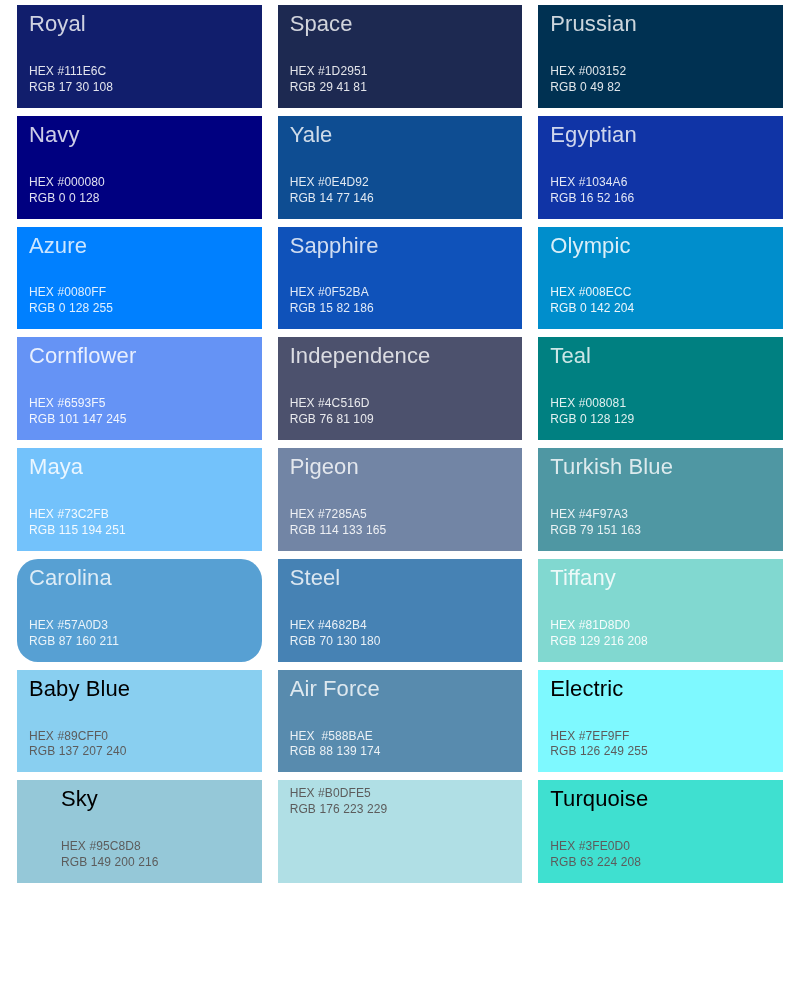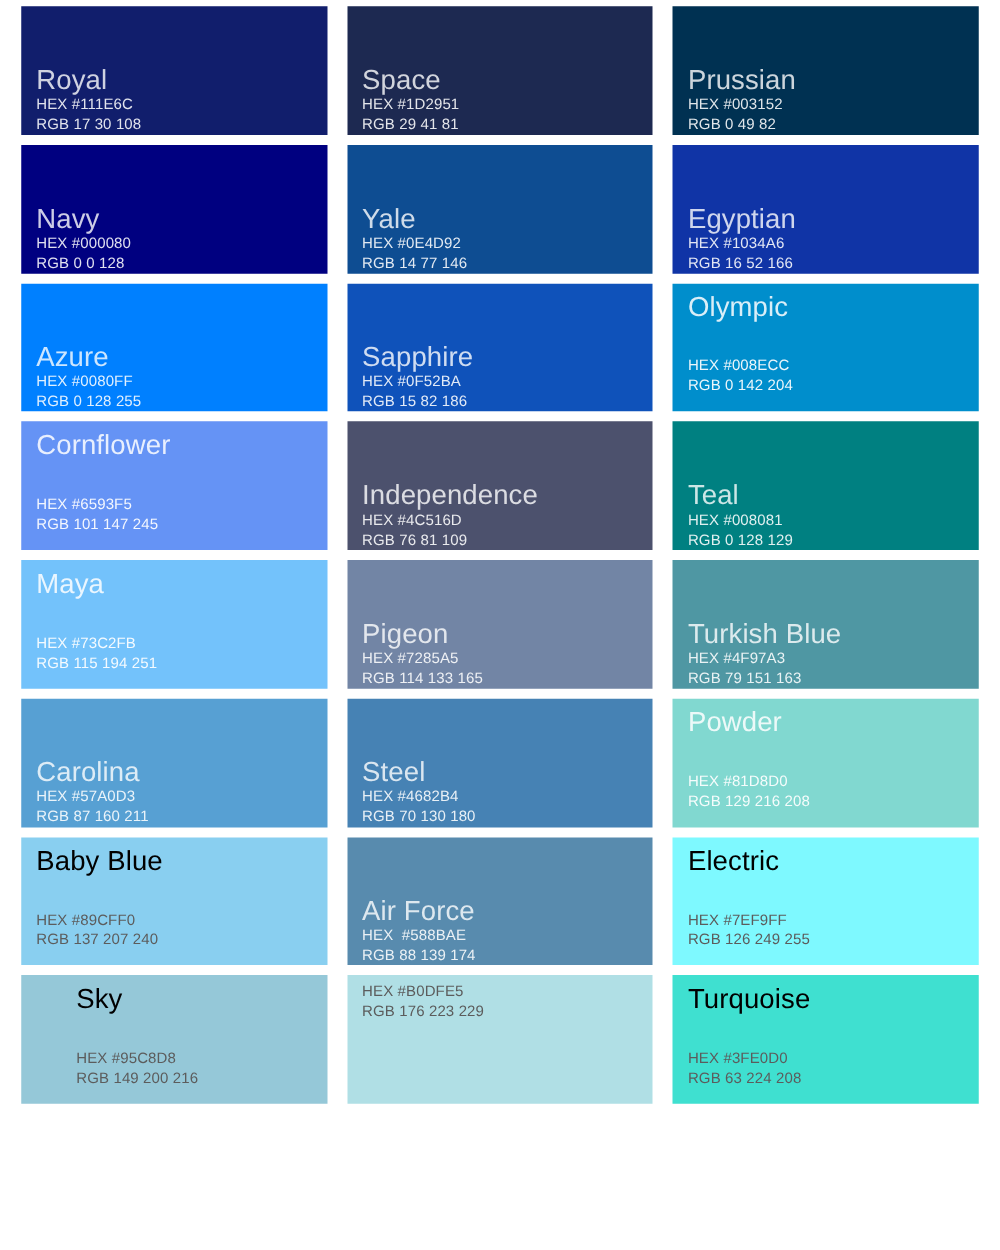--- a/index.html
+++ b/index.html
@@ -44,21 +44,21 @@
     font-size: 12px;
     line-height: 1.33;
     letter-spacing: 0.1px;
     padding-bottom: 2px;
   }
   .swatch-hex, .swatch-rgb {
     display: block;
     white-space: pre;
   }
   
-  .swatch.text-light .swatch-name { color: rgba(255,255,255,0.80); margin-top: 40px; }
+  .swatch.text-light .swatch-name { color: rgba(255,255,255,0.80); }
   .swatch.text-light .swatch-codes { color: rgba(255,255,255,0.88); }
   
   .swatch.text-faint .swatch-name { color: rgba(255,255,255,0.85); }
   .swatch.text-faint .swatch-codes { color: rgba(255,255,255,0.92); }
   
   .swatch.text-dark .swatch-name { color: #000000; }
   .swatch.text-dark .swatch-codes { color: #5c5c5c; }
 </style>
 </head>
 <body>
@@ -162,36 +162,36 @@
         <span class="swatch-rgb">RGB 114 133 165</span>
       </div>
     </div>
     <div class="swatch text-light" style="background-color: rgb(79, 151, 163);">
       <div class="swatch-name">Turkish Blue</div>
       <div class="swatch-codes">
         <span class="swatch-hex">HEX #4F97A3</span>
         <span class="swatch-rgb">RGB 79 151 163</span>
       </div>
     </div>
-    <div class="swatch text-light" style="background-color: rgb(87, 160, 211);">
+    <div class="swatch text-light" style="background-color: rgb(87, 160, 211); border-radius: 21px;">
       <div class="swatch-name">Carolina</div>
       <div class="swatch-codes">
         <span class="swatch-hex">HEX #57A0D3</span>
         <span class="swatch-rgb">RGB 87 160 211</span>
       </div>
     </div>
     <div class="swatch text-light" style="background-color: rgb(70, 130, 180);">
       <div class="swatch-name">Steel</div>
       <div class="swatch-codes">
         <span class="swatch-hex">HEX #4682B4</span>
         <span class="swatch-rgb">RGB 70 130 180</span>
       </div>
     </div>
     <div class="swatch text-faint" style="background-color: rgb(129, 216, 208);">
-      <div class="swatch-name">Powder</div>
+      <div class="swatch-name">Tiffany</div>
       <div class="swatch-codes">
         <span class="swatch-hex">HEX #81D8D0</span>
         <span class="swatch-rgb">RGB 129 216 208</span>
       </div>
     </div>
     <div class="swatch text-dark" style="background-color: rgb(137, 207, 240);">
       <div class="swatch-name">Baby Blue</div>
       <div class="swatch-codes">
         <span class="swatch-hex">HEX #89CFF0</span>
         <span class="swatch-rgb">RGB 137 207 240</span>

